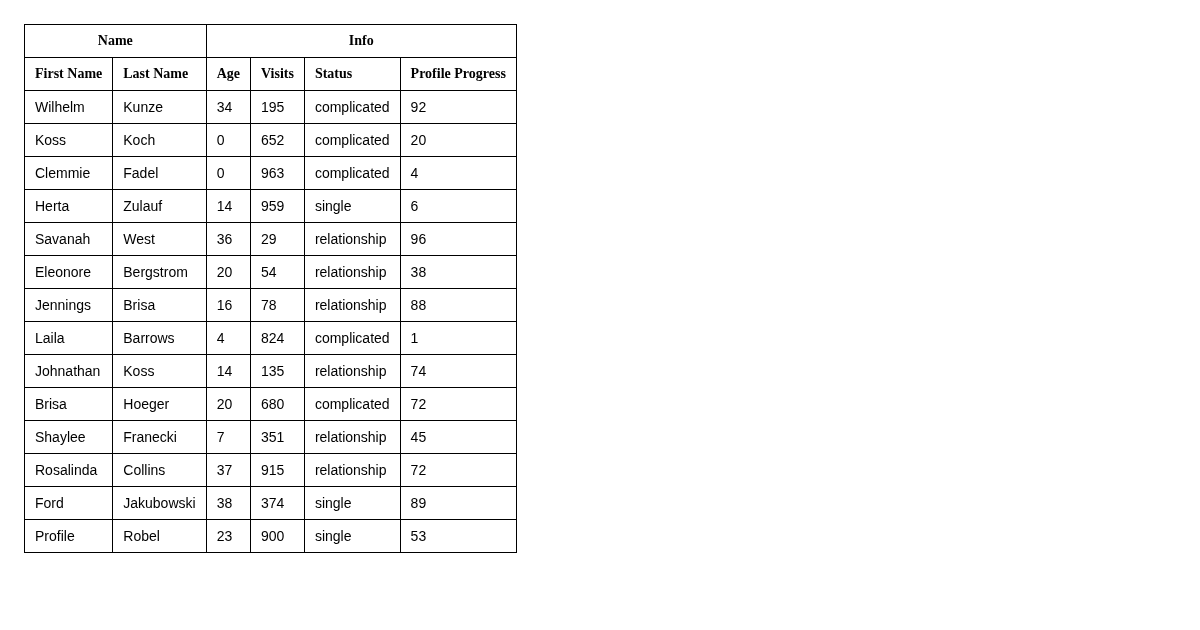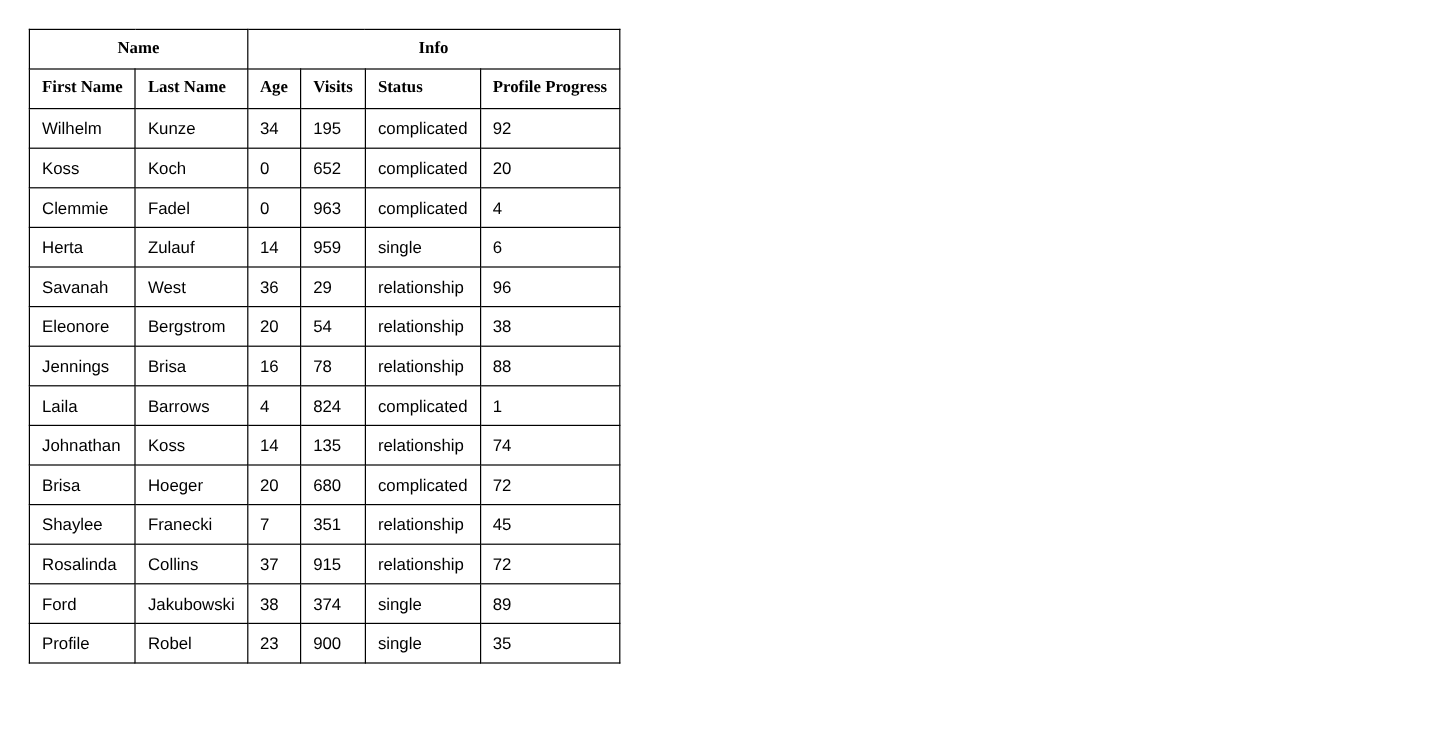--- a/index.html
+++ b/index.html
@@ -153,16 +153,16 @@
         <td>374</td>
         <td>single</td>
         <td>89</td>
       </tr>
       <tr>
         <td>Profile</td>
         <td>Robel</td>
         <td>23</td>
         <td>900</td>
         <td>single</td>
-        <td>35</td>
+        <td>53</td>
       </tr>
     </tbody>
 </table>
 
 </body></html>

